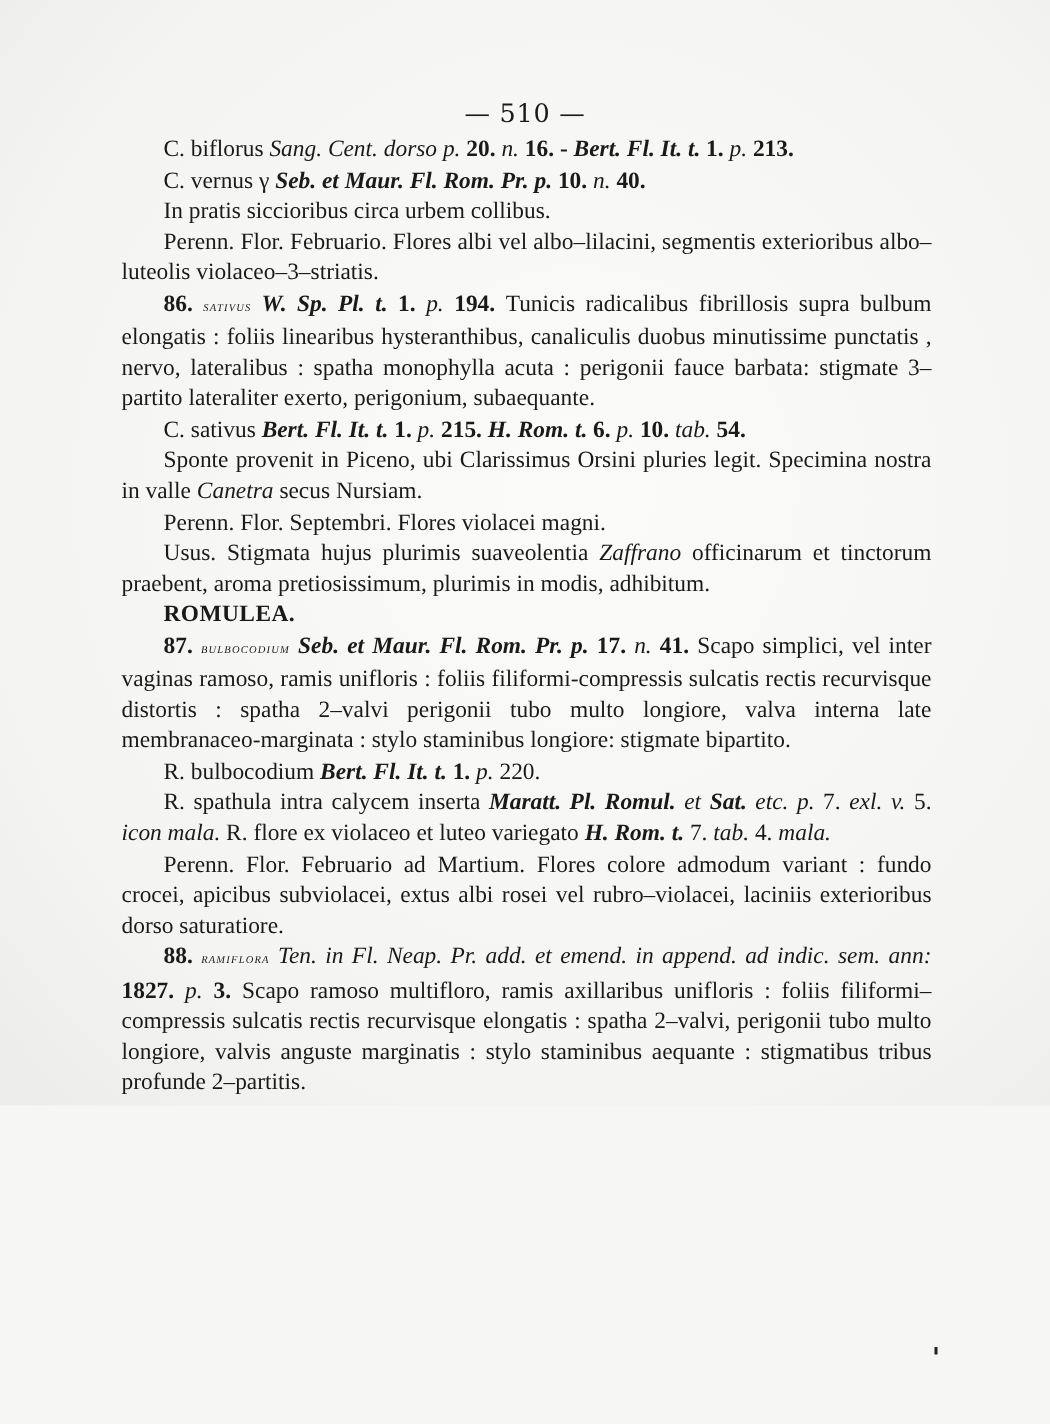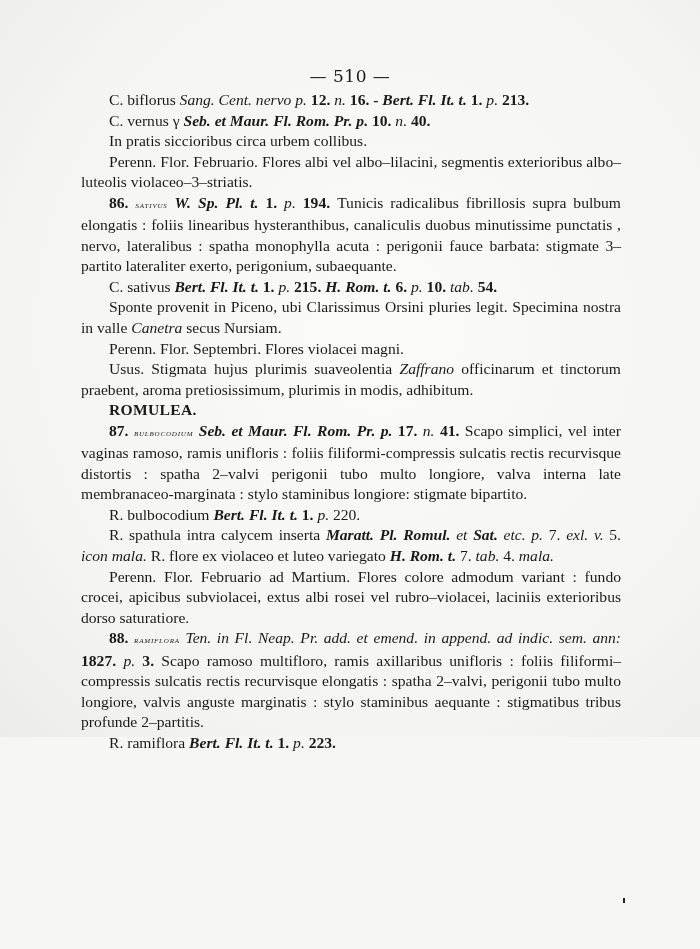--- a/index.html
+++ b/index.html
@@ -33,32 +33,31 @@
     position: absolute; left: 623px; top: 898px; width: 2px; height: 5px; background: #222;
   }
 </style>
 </head>
 <body>
 
 <div class="page">
   <div class="page-number">— 510 —</div>
 
   <div class="text-block" id="text-block">
-    <p class="para"><span>C. biflorus </span><span class="it">Sang. Cent. nervo p.</span><span class="num"> 12. </span><span class="it">n.</span><span class="num"> 16. - </span><span class="bold-it">Bert. Fl. It. t.</span><span class="num"> 1. </span><span class="it">p.</span><span class="num"> 213.</span></p>
+    <p class="para"><span>C. biflorus </span><span class="it">Sang. Cent. dorso p.</span><span class="num"> 20. </span><span class="it">n.</span><span class="num"> 16. - </span><span class="bold-it">Bert. Fl. It. t.</span><span class="num"> 1. </span><span class="it">p.</span><span class="num"> 213.</span></p>
     <p class="para"><span>C. vernus γ </span><span class="bold-it">Seb. et Maur. Fl. Rom. Pr. p.</span><span class="num"> 10. </span><span class="it">n.</span><span class="num"> 40.</span></p>
     <p class="para"><span>In pratis siccioribus circa urbem collibus.</span></p>
     <p class="para"><span>Perenn. Flor. Februario. Flores albi vel albo–lilacini, segmentis exterioribus albo–luteolis violaceo–3–striatis.</span></p>
     <p class="para"><span class="num">86. </span><span class="sc">sativus</span><span class="bold-it"> W. Sp. Pl. t.</span><span class="num"> 1. </span><span class="it">p.</span><span class="num"> 194. </span><span>Tunicis radicalibus fibrillosis supra bulbum elongatis : foliis linearibus hysteranthibus, canaliculis duobus minutissime punctatis , nervo, lateralibus : spatha monophylla acuta : perigonii fauce barbata: stigmate 3–partito lateraliter exerto, perigonium, subaequante.</span></p>
     <p class="para"><span>C. sativus </span><span class="bold-it">Bert. Fl. It. t.</span><span class="num"> 1. </span><span class="it">p.</span><span class="num"> 215. </span><span class="bold-it">H. Rom. t.</span><span class="num"> 6. </span><span class="it">p.</span><span class="num"> 10. </span><span class="it">tab.</span><span class="num"> 54.</span></p>
     <p class="para"><span>Sponte provenit in Piceno, ubi Clarissimus Orsini pluries legit. Specimina nostra in valle </span><span class="it">Canetra</span><span> secus Nursiam.</span></p>
     <p class="para"><span>Perenn. Flor. Septembri. Flores violacei magni.</span></p>
     <p class="para"><span>Usus. Stigmata hujus plurimis suaveolentia </span><span class="it">Zaffrano</span><span> officinarum et tinctorum praebent, aroma pretiosissimum, plurimis in modis, adhibitum.</span></p>
     <p class="para"><span class="genus">ROMULEA.</span></p>
     <p class="para"><span class="num">87. </span><span class="sc">bulbocodium</span><span class="bold-it"> Seb. et Maur. Fl. Rom. Pr. p.</span><span class="num"> 17. </span><span class="it">n.</span><span class="num"> 41. </span><span>Scapo simplici, vel inter vaginas ramoso, ramis unifloris : foliis filiformi-compressis sulcatis rectis recurvisque distortis : spatha 2–valvi perigonii tubo multo longiore, valva interna late membranaceo-marginata : stylo staminibus longiore: stigmate bipartito.</span></p>
     <p class="para"><span>R. bulbocodium </span><span class="bold-it">Bert. Fl. It. t.</span><span class="num"> 1. </span><span class="it">p.</span><span> 220.</span></p>
     <p class="para"><span>R. spathula intra calycem inserta </span><span class="bold-it">Maratt. Pl. Romul.</span><span class="it"> et </span><span class="bold-it">Sat.</span><span class="it"> etc. p.</span><span> 7. </span><span class="it">exl. v.</span><span> 5. </span><span class="it">icon mala.</span><span> R. flore ex violaceo et luteo variegato </span><span class="bold-it">H. Rom. t.</span><span> 7. </span><span class="it">tab.</span><span> 4. </span><span class="it">mala.</span></p>
     <p class="para"><span>Perenn. Flor. Februario ad Martium. Flores colore admodum variant : fundo crocei, apicibus subviolacei, extus albi rosei vel rubro–violacei, laciniis exterioribus dorso saturatiore.</span></p>
     <p class="para"><span class="num">88. </span><span class="sc">ramiflora</span><span class="it"> Ten. in Fl. Neap. Pr. add. et emend. in append. ad indic. sem. ann:</span><span class="num"> 1827. </span><span class="it">p.</span><span class="num"> 3. </span><span>Scapo ramoso multifloro, ramis axillaribus unifloris : foliis filiformi–compressis sulcatis rectis recurvisque elongatis : spatha 2–valvi, perigonii tubo multo longiore, valvis anguste marginatis : stylo staminibus aequante : stigmatibus tribus profunde 2–partitis.</span></p>
-    <p class="para"><span>R. ramiflora </span><span class="bold-it">Bert. Fl. It. t.</span><span class="num"> 1. </span><span class="it">p.</span><span class="num"> 223.</span></p>
   </div>
 
   <div class="stray-mark"></div>
 </div>
 
 </body></html>

